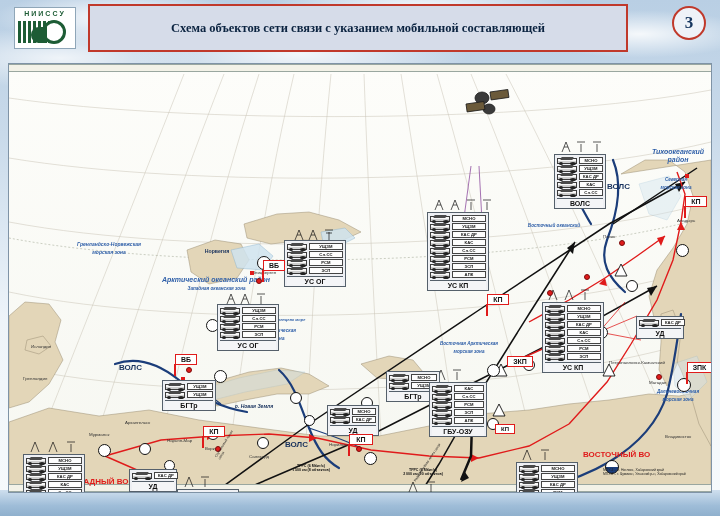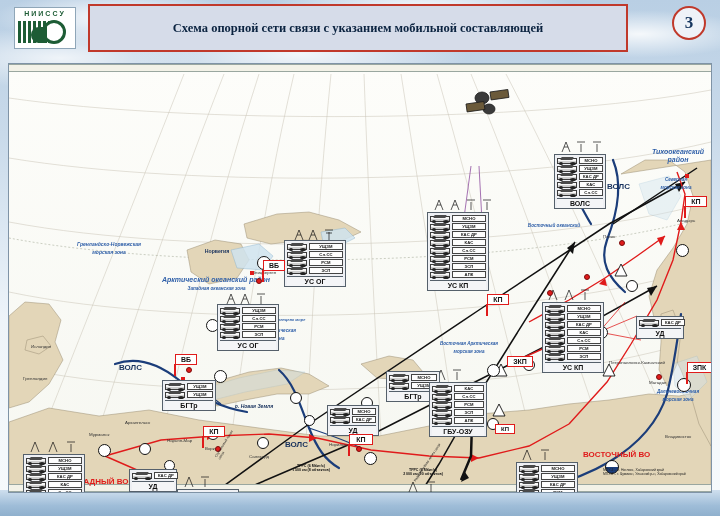--- a/index.html
+++ b/index.html
@@ -150,21 +150,21 @@
 <div class="logo-box">
   <div class="logo-text">НИИССУ</div>
   <div class="logo-graphic">
     <div class="logo-bars"></div>
     <div class="logo-swirl"></div>
   </div>
 </div>
 
 <div class="title-bar">
   <div class="t">
-    <span>Схема опорной сети связи с указанием мобильной составляющей</span><br>
+    <span>Схема объектов сети связи с указанием мобильной составляющей</span><br>
   </div>
 </div>
 
 <div class="slide-num">3</div>
 
 <div class="map-frame">
   <div class="map-inner">
 
     <svg width="702" height="428" viewBox="0 0 702 428" style="position:absolute;left:0;top:0;">
       <defs>

